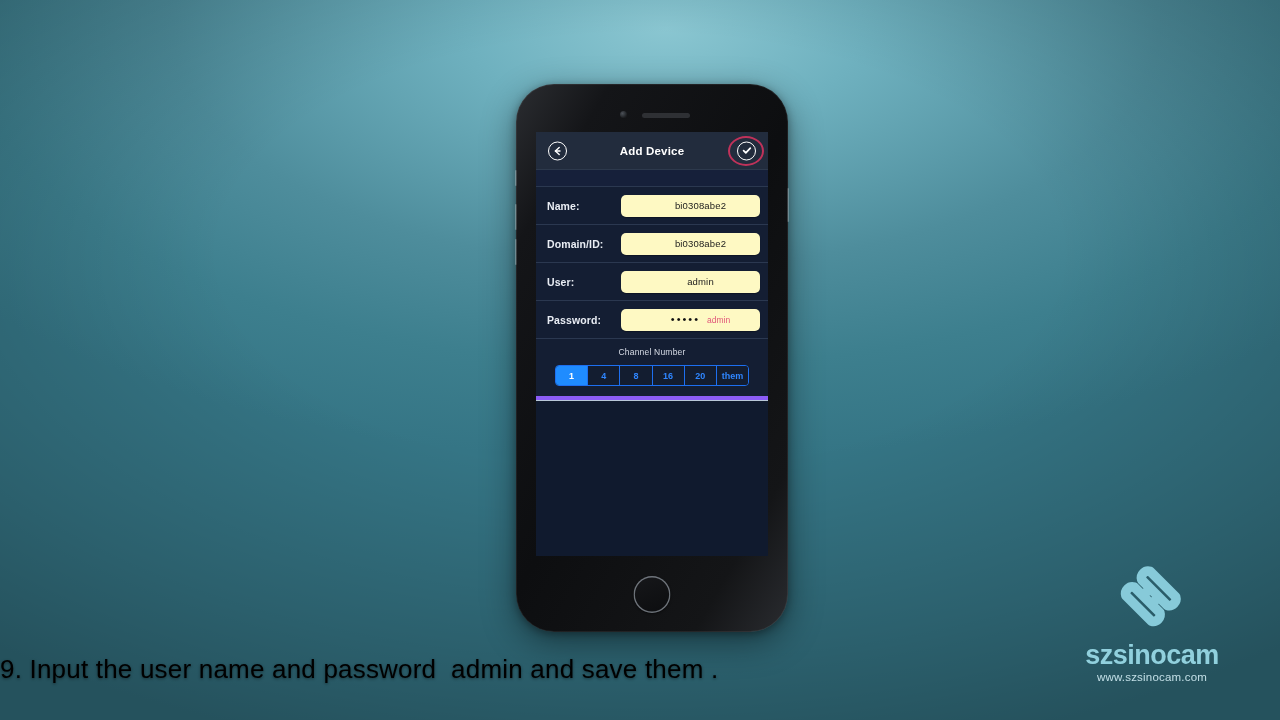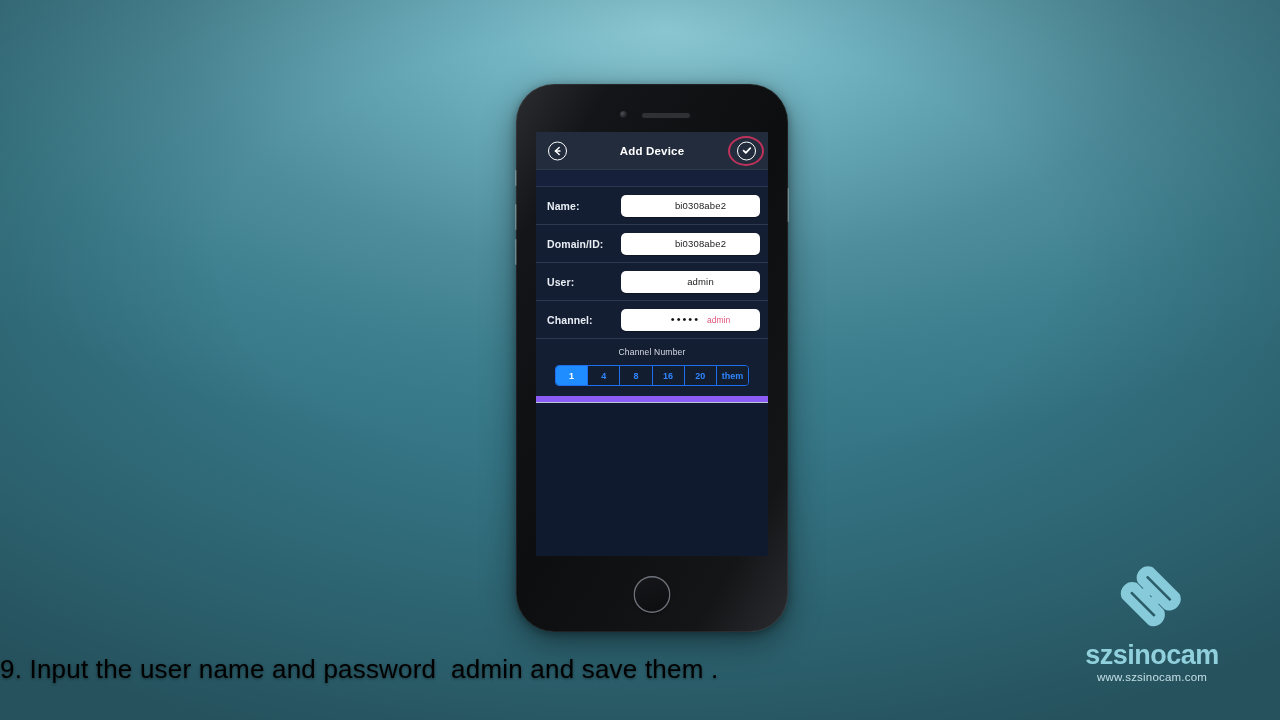--- a/index.html
+++ b/index.html
@@ -154,21 +154,21 @@
     color: #e9edf4;
     font-size: 10.5px;
     font-weight: bold;
     letter-spacing: 0.1px;
     width: 74px;
     flex: 0 0 74px;
   }
   .field-input {
     flex: 1;
     height: 22px;
-    background: #ffffff;
+    background: #fef9c3;
     border-radius: 5px;
     display: flex;
     align-items: center;
     justify-content: center;
     gap: 7px;
     box-shadow: 0 1px 1px rgba(0,0,0,0.3);
     padding-left: 20px;
   }
   .field-value {
     color: #1b1b1b;
@@ -183,21 +183,21 @@
   }
   .pw-note {
     color: #e1577a;
     font-size: 8.5px;
   }
 
   
   #channel-section {
     background: #141e33;
     padding: 8px 0 10px;
-    border-bottom: 6px solid #8b5cf6;
+    border-bottom: 4px solid #8b5cf6;
   }
   #channel-title {
     text-align: center;
     color: #d8dde7;
     font-size: 8.5px;
     margin-bottom: 8px;
     letter-spacing: 0.2px;
   }
   #channel-seg {
     margin: 0 auto;
@@ -345,21 +345,21 @@
       </div>
 
       <div class="field-row">
         <div class="field-label">User:</div>
         <div class="field-input">
           <span class="field-value">admin</span>
         </div>
       </div>
 
       <div class="field-row">
-        <div class="field-label">Channel:</div>
+        <div class="field-label">Password:</div>
         <div class="field-input">
           <span class="pw-dots">•••••</span>
           <span class="pw-note">admin</span>
         </div>
       </div>
 
     </div>
 
     <div id="channel-section">
       <div id="channel-title">Channel Number</div>

